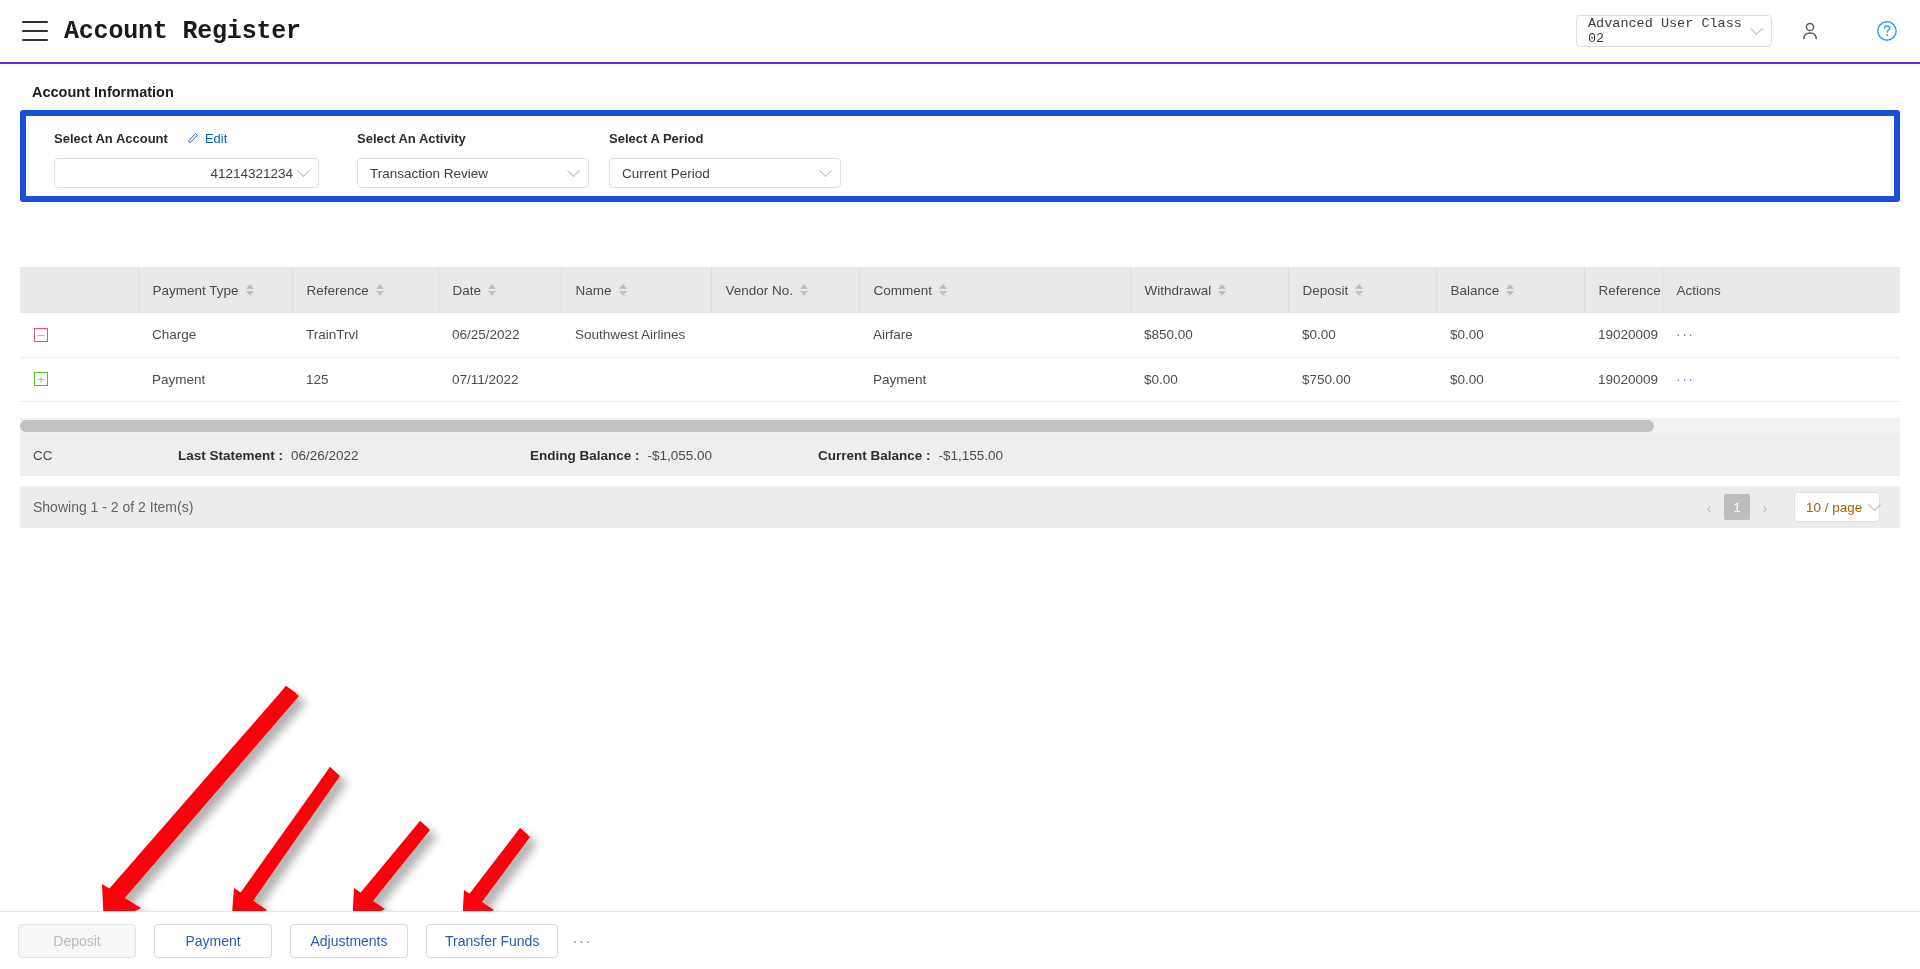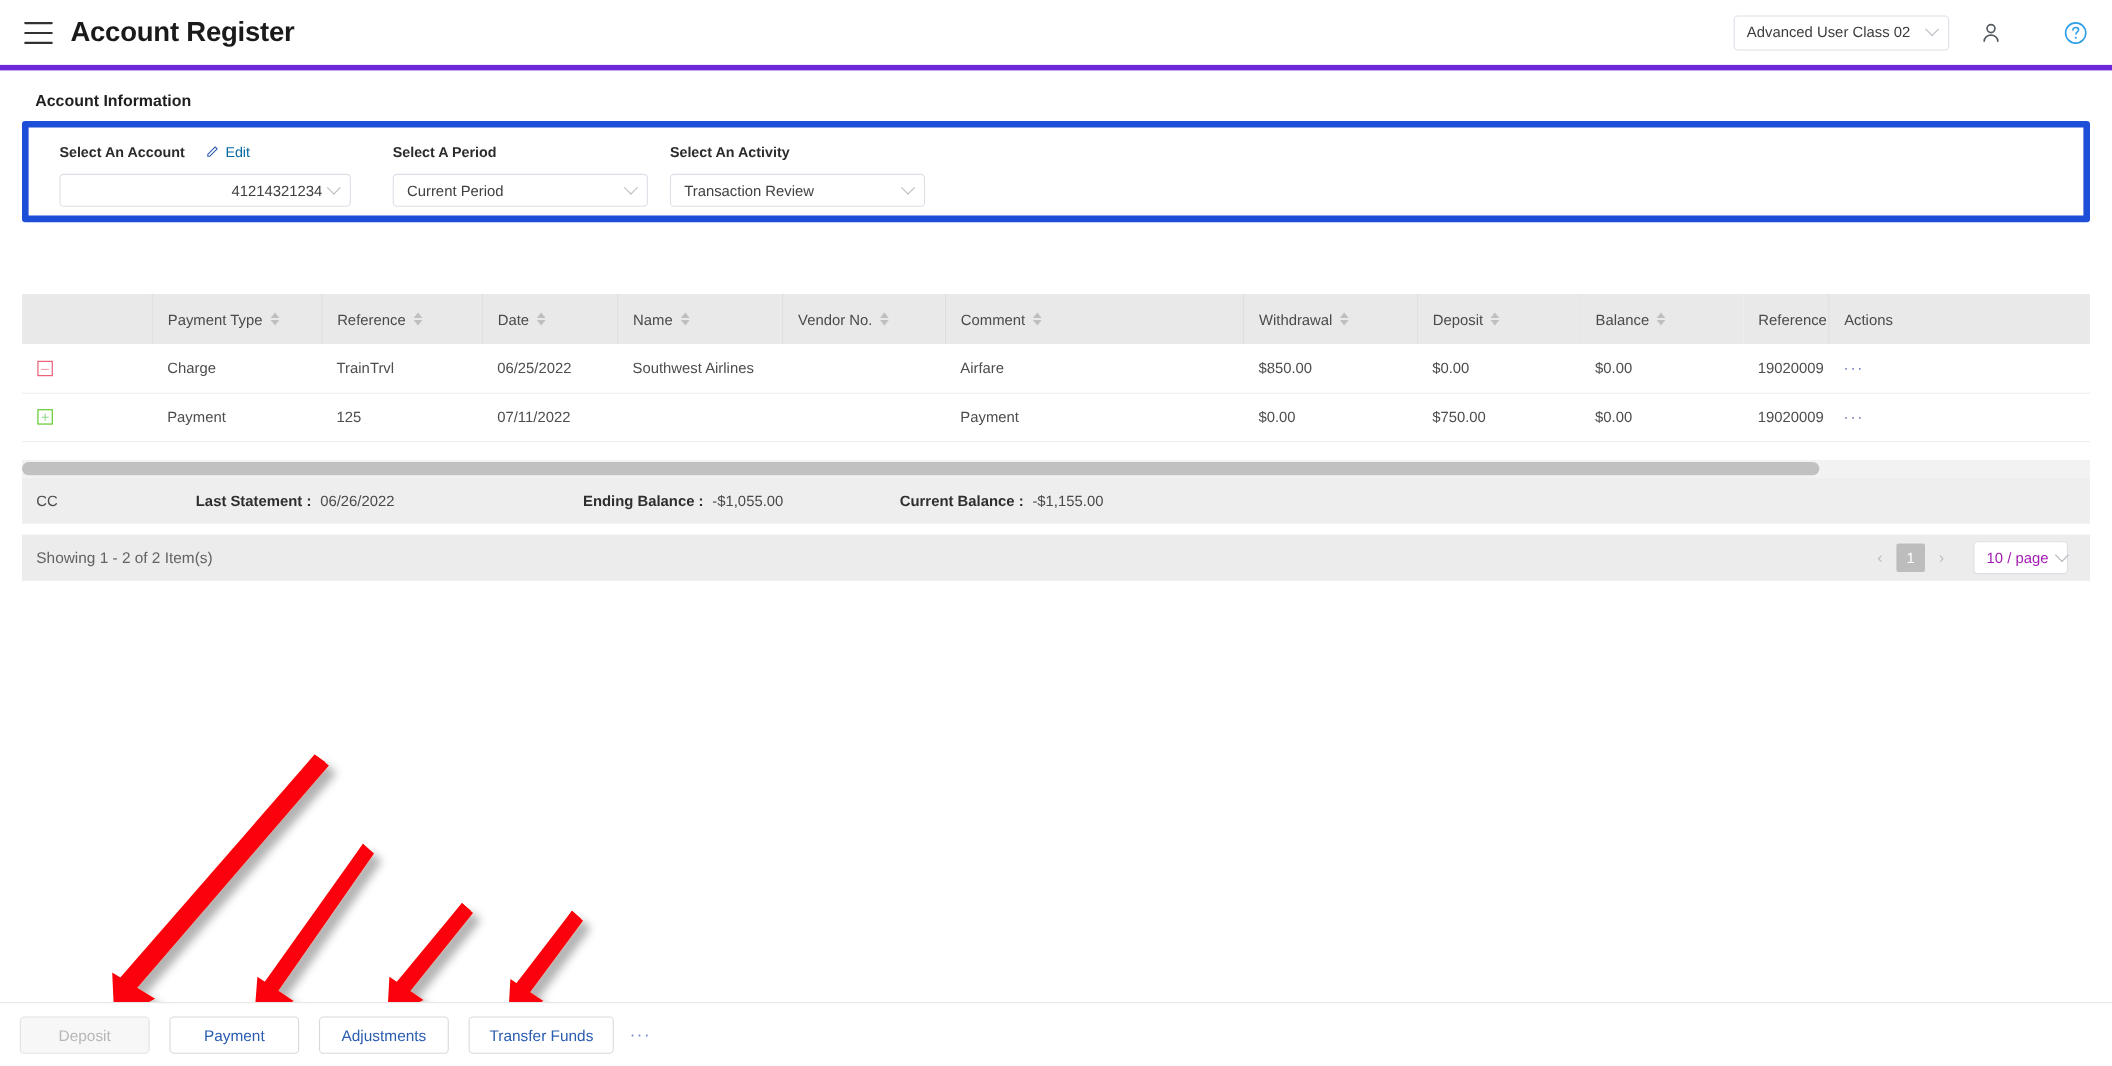--- a/index.html
+++ b/index.html
@@ -9,21 +9,22 @@
     background: #ffffff;
     font-family: "Liberation Sans", sans-serif;
     overflow: hidden;
   }
   .page { position: relative; width: 1920px; height: 969px; background: #fff; }
 
   
   .topbar {
     position: absolute; top: 0; left: 0; width: 1920px; height: 64px;
     background: #ffffff; display: flex; align-items: center;
-    border-bottom: 5px solid #6d28d9;
+    border-bottom: 2px solid #6d28d9;
+    font-family: Liberation Mono, monospace;
   }
   .hamburger {
     width: 26px; height: 20px; margin-left: 22px; margin-right: 16px;
     display: flex; flex-direction: column; justify-content: space-between;
     cursor: pointer;
   }
   .hamburger span { display:block; height: 2px; background: #303133; border-radius: 1px; }
   .page-title { font-size: 25px; font-weight: bold; color: #1a1a1a; letter-spacing: -0.2px; }
 
   .topbar-right {
@@ -142,21 +143,21 @@
     color:#bdbdbd; font-size: 15px; cursor:pointer;
   }
   .pg-num {
     min-width: 26px; height: 26px; display:flex; align-items:center; justify-content:center;
     background:#bdbdbd; color:#fff; font-size: 13.5px; border-radius: 2px; cursor:pointer;
     padding: 0 6px;
   }
   .pg-size {
     margin-left: 14px; height: 30px; width: 86px; background:#fff; border:1px solid #dcdfe6;
     border-radius:4px; display:flex; align-items:center; justify-content:space-between;
-    padding: 0 0 0 11px; font-size: 13.5px; color:#a21caf; cursor:pointer;
+    padding: 0 0 0 11px; font-size: 13.5px; color:#a16207; cursor:pointer;
   }
 
   
   .arrows { position:absolute; left:0; top:0; width:1920px; height:969px; pointer-events:none; }
 
   
   .footer {
     position:absolute; left:0; bottom:0; width: 1920px; height: 58px;
     background:#ffffff; border-top: 1px solid #e6e6e6;
     display:flex; align-items:center; padding-left: 18px; gap: 18px;
@@ -218,36 +219,36 @@
             </svg>
             <span>Edit</span>
           </span>
         </div>
         <div class="select-box">
           <span>41214321234</span>
           <span class="caret"></span>
         </div>
       </div>
 
+      <div class="field activity">
+        <div class="field-label-row">
+          <span class="field-label">Select An Activity</span>
+        </div>
+        <div class="select-box">
+          <span>Transaction Review</span>
+          <span class="caret"></span>
+        </div>
+      </div>
+
       <div class="field period">
         <div class="field-label-row">
           <span class="field-label">Select A Period</span>
         </div>
         <div class="select-box">
           <span>Current Period</span>
-          <span class="caret"></span>
-        </div>
-      </div>
-
-      <div class="field activity">
-        <div class="field-label-row">
-          <span class="field-label">Select An Activity</span>
-        </div>
-        <div class="select-box">
-          <span>Transaction Review</span>
           <span class="caret"></span>
         </div>
       </div>
 
     </div>
   </div>
 
   <div class="table-wrap">
     <table class="grid">
       <colgroup id="grid-cols">

